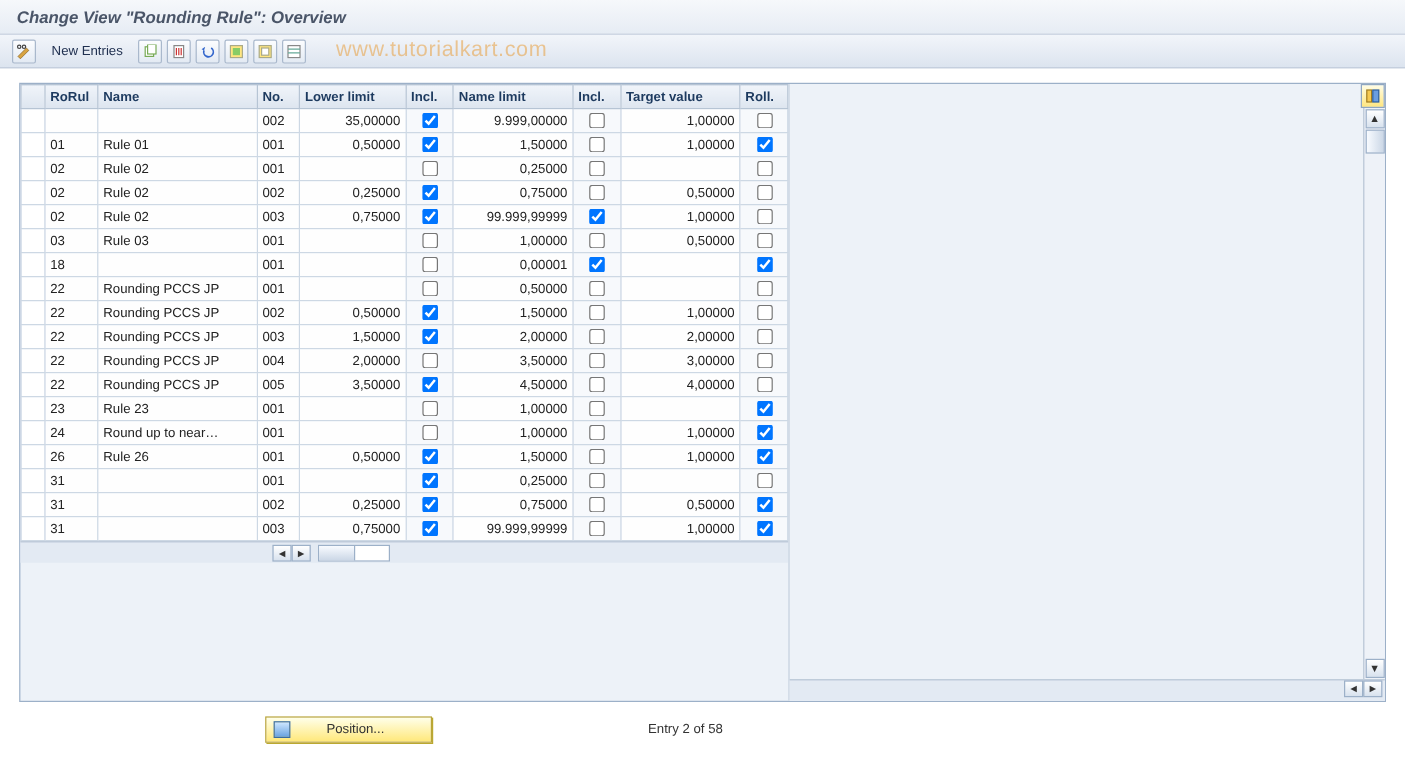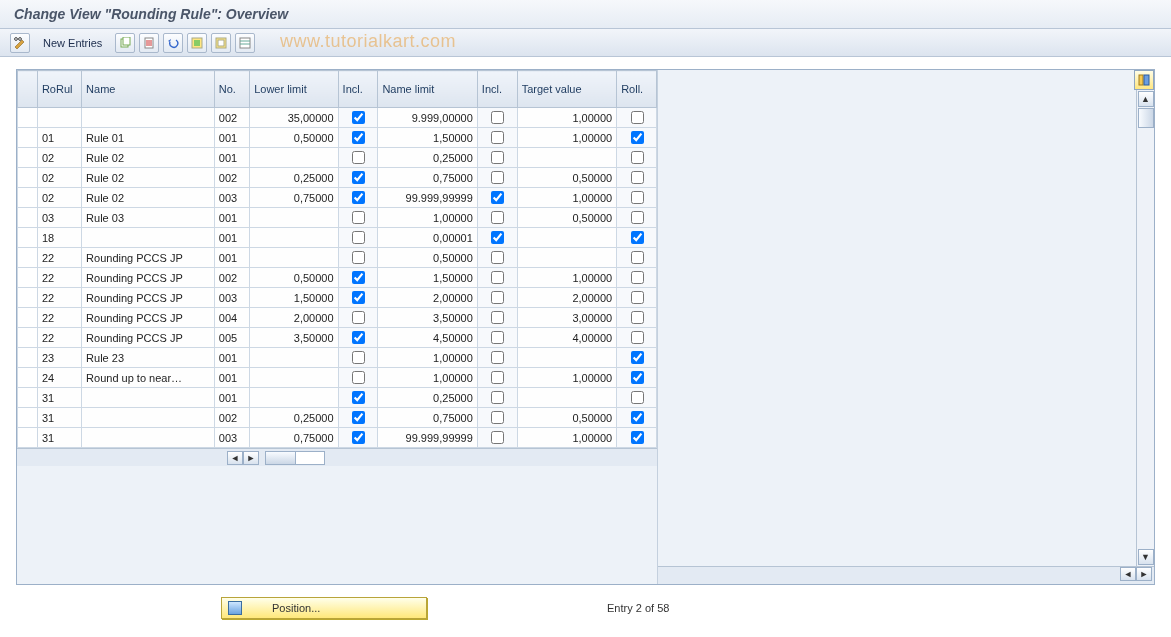--- a/index.html
+++ b/index.html
@@ -88,24 +88,24 @@
     cursor: pointer;
   }
   .table {
     border-collapse: collapse;
     width: 640px;
     table-layout: fixed;
   }
   .table th {
     background: linear-gradient(#f0f4fa, #dde5ef);
     border: 1px solid #b6c4d4;
-    font-weight: normal;
+    font-weight: bold;
     text-align: left;
     padding: 3px 4px;
-    height: 37px;
+    height: 20px;
     color: #1d3a5f;
     overflow: hidden;
     white-space: nowrap;
     text-overflow: ellipsis;
   }
   .table td {
     border: 1px solid #cdd8e4;
     padding: 0;
     height: 20px;
     background: #fff;
@@ -189,21 +189,21 @@
     background: linear-gradient(90deg,#f8fbff,#cbd7e6);
     border: 1px solid #9cb0c8;
   }
   .footer {
     display: flex;
     align-items: center;
     gap: 180px;
     padding: 12px 0 12px 205px;
   }
   .pos-btn {
-    width: 206px; height: 22px;
+    width: 139px; height: 22px;
     border: 1px solid #b8a43a;
     background: linear-gradient(#ffffea, #ffe87a);
     display: flex; align-items: center;
     padding: 0 6px;
     gap: 30px;
     cursor: pointer;
     box-shadow: 1px 1px 0 #bba82f;
   }
   .pos-btn .ic {
     width:14px; height:14px;
@@ -460,20 +460,32 @@
               <td><input class="cell-input" value="001" style=""></td>
               <td><input class="cell-input num" value="" style=""></td>
               <td class="chk-cell"><input type="checkbox" class="chk" style=""></td>
               <td><input class="cell-input num" value="1,00000" style=""></td>
               <td class="chk-cell"><input type="checkbox" class="chk" style=""></td>
               <td><input class="cell-input num" value="1,00000" style=""></td>
               <td class="chk-cell"><input type="checkbox" class="chk" checked="" style=""></td>
             </tr>
             <tr>
               <td class="rowsel"></td>
+              <td><input class="cell-input" value="26" style=""></td>
+              <td><input class="cell-input" value="Rule 26" style=""></td>
+              <td><input class="cell-input" value="001" style=""></td>
+              <td><input class="cell-input num" value="0,50000" style=""></td>
+              <td class="chk-cell"><input type="checkbox" class="chk" checked="" style=""></td>
+              <td><input class="cell-input num" value="1,50000" style=""></td>
+              <td class="chk-cell"><input type="checkbox" class="chk" style=""></td>
+              <td><input class="cell-input num" value="1,00000" style=""></td>
+              <td class="chk-cell"><input type="checkbox" class="chk" checked="" style=""></td>
+            </tr>
+            <tr>
+              <td class="rowsel"></td>
               <td><input class="cell-input" value="31" style=""></td>
               <td><input class="cell-input" value="" style=""></td>
               <td><input class="cell-input" value="001" style=""></td>
               <td><input class="cell-input num" value="" style=""></td>
               <td class="chk-cell"><input type="checkbox" class="chk" checked="" style=""></td>
               <td><input class="cell-input num" value="0,25000" style=""></td>
               <td class="chk-cell"><input type="checkbox" class="chk" style=""></td>
               <td><input class="cell-input num" value="" style=""></td>
               <td class="chk-cell"><input type="checkbox" class="chk" style=""></td>
             </tr>

